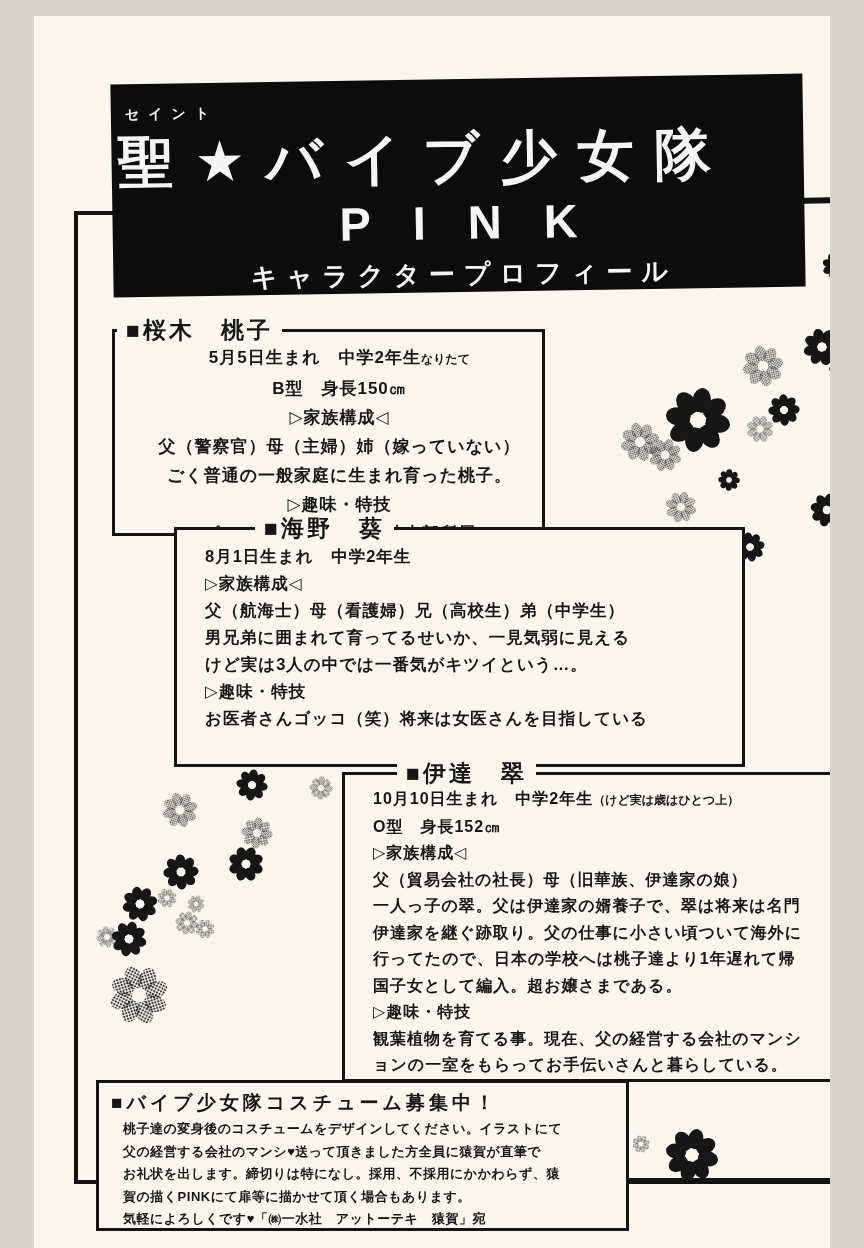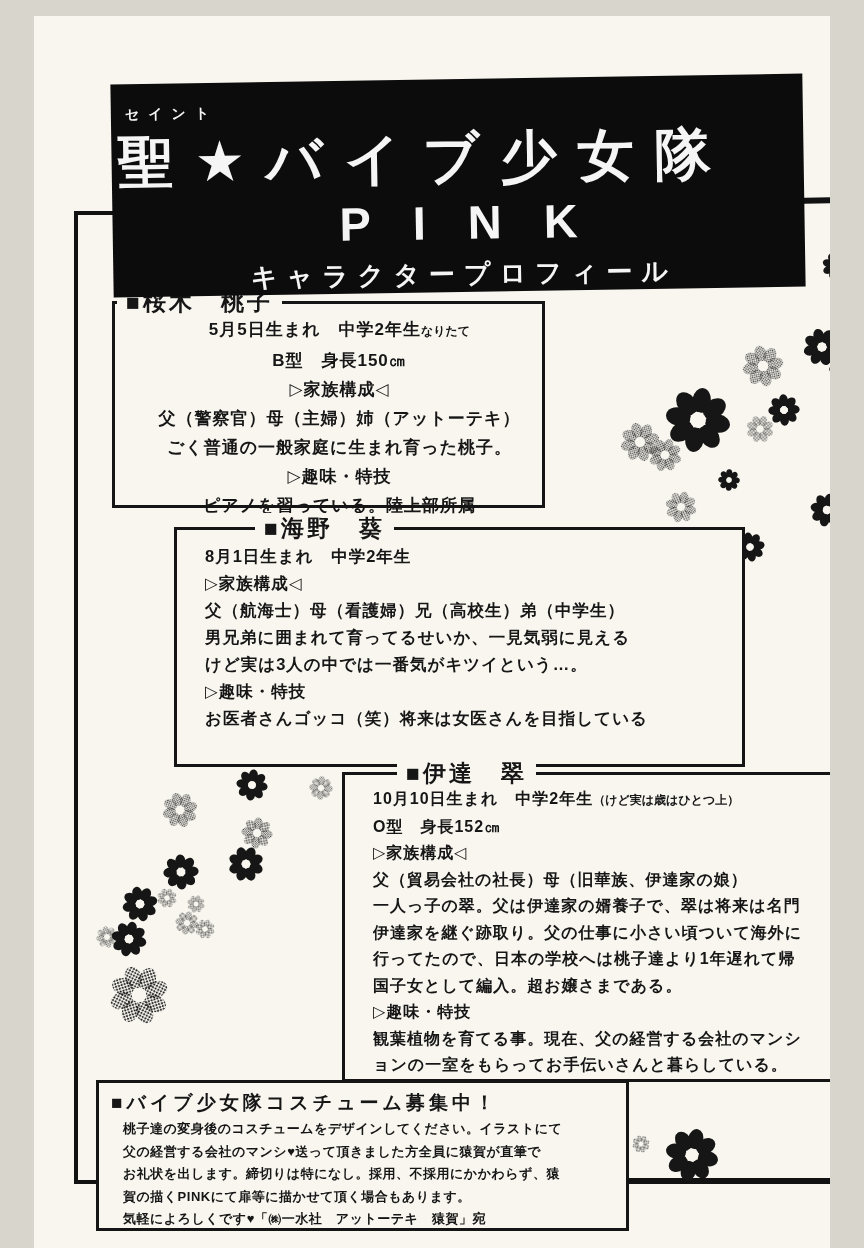--- a/index.html
+++ b/index.html
@@ -38,21 +38,21 @@
   }
   
   .pbox{position:absolute;border:3px solid #151515;background:#f8f6ef;z-index:2;}
   .pbox .btitle{
     position:absolute;top:-17px;background:#f8f6ef;padding:0 9px;
     font-size:23px;letter-spacing:3px;white-space:nowrap;
   }
   .plines{position:absolute;left:28px;right:6px;overflow:hidden;}
   .pline{white-space:nowrap;letter-spacing:1px;}
   .pline .note{font-size:12px;letter-spacing:0;}
-  .box1{left:78px;top:285px;width:427px;height:201px;}
+  .box1{left:78px;top:313px;width:427px;height:201px;}
   .box1 .btitle{left:2px;}
   .box1 .plines{top:11px;font-size:17px;line-height:29px;text-align:center;}
   .box2{left:140px;top:511px;width:565px;height:234px;}
   .box2 .btitle{left:78px;text-align:right;}
   .box2 .plines{top:13px;font-size:16.5px;line-height:27px;}
   .box3{left:308px;top:756px;width:514px;height:304px;}
   .box3 .btitle{left:52px;}
   .box3 .plines{top:11px;font-size:16px;line-height:26.5px;}
   
   .recruit{
@@ -477,21 +477,21 @@
 
   <section class="pbox box1">
     <div class="btitle">
       <span>■</span><span>桜木　桃子</span>
     </div>
     <div class="plines">
 
     <div class="pline"><span>5月5日生まれ　中学2年生</span><span class="note">なりたて</span></div>
         <div class="pline"><span>B型　身長150㎝</span></div>
         <div class="pline"><span>▷家族構成◁</span></div>
-        <div class="pline"><span>父（警察官）母（主婦）姉（アットーテキ）</span></div>
+        <div class="pline"><span>父（警察官）母（主婦）姉（嫁っていない）</span></div>
         <div class="pline"><span>ごく普通の一般家庭に生まれ育った桃子。</span></div>
         <div class="pline"><span>▷趣味・特技</span></div>
         <div class="pline"><span>ピアノを習っている。陸上部所属</span></div>
       </div>
   </section>
 
   <section class="pbox box2">
     <div class="btitle">
       <span>■</span><span>海野　葵</span>
     </div>

